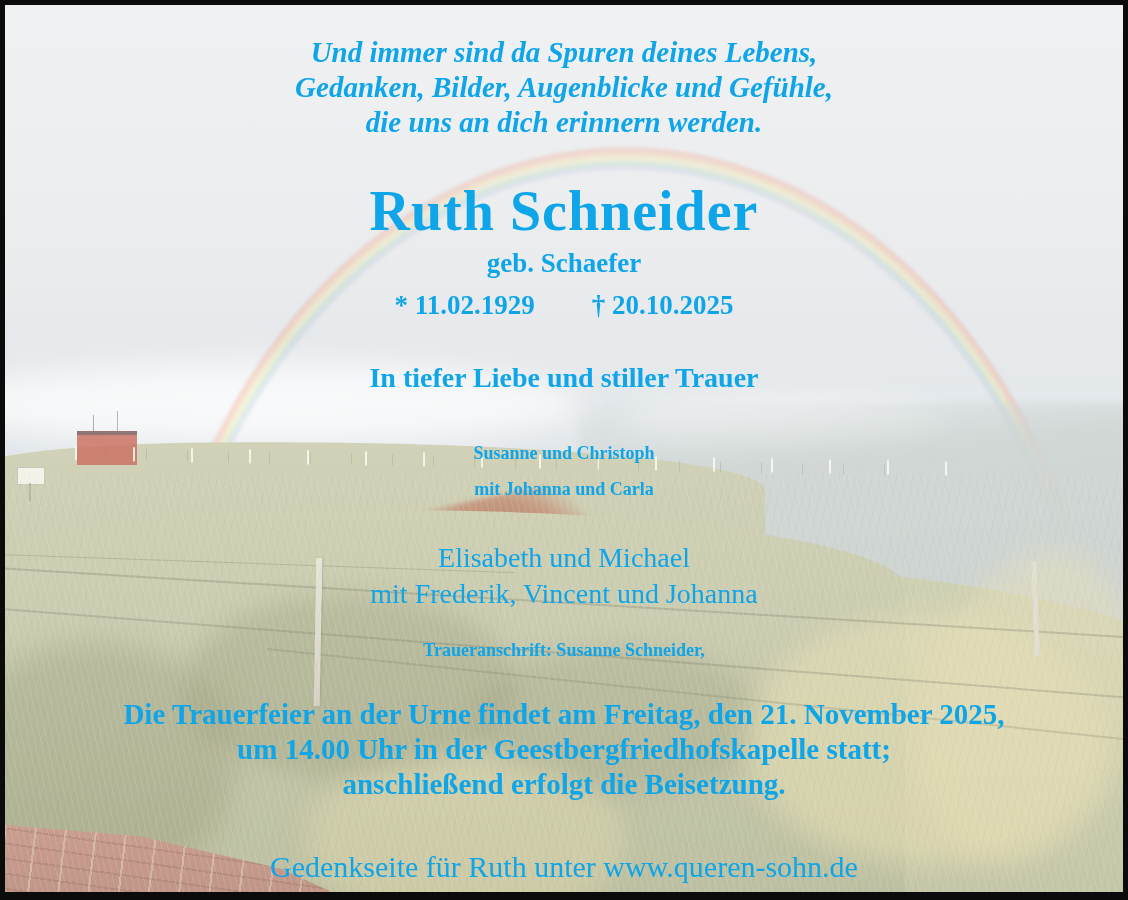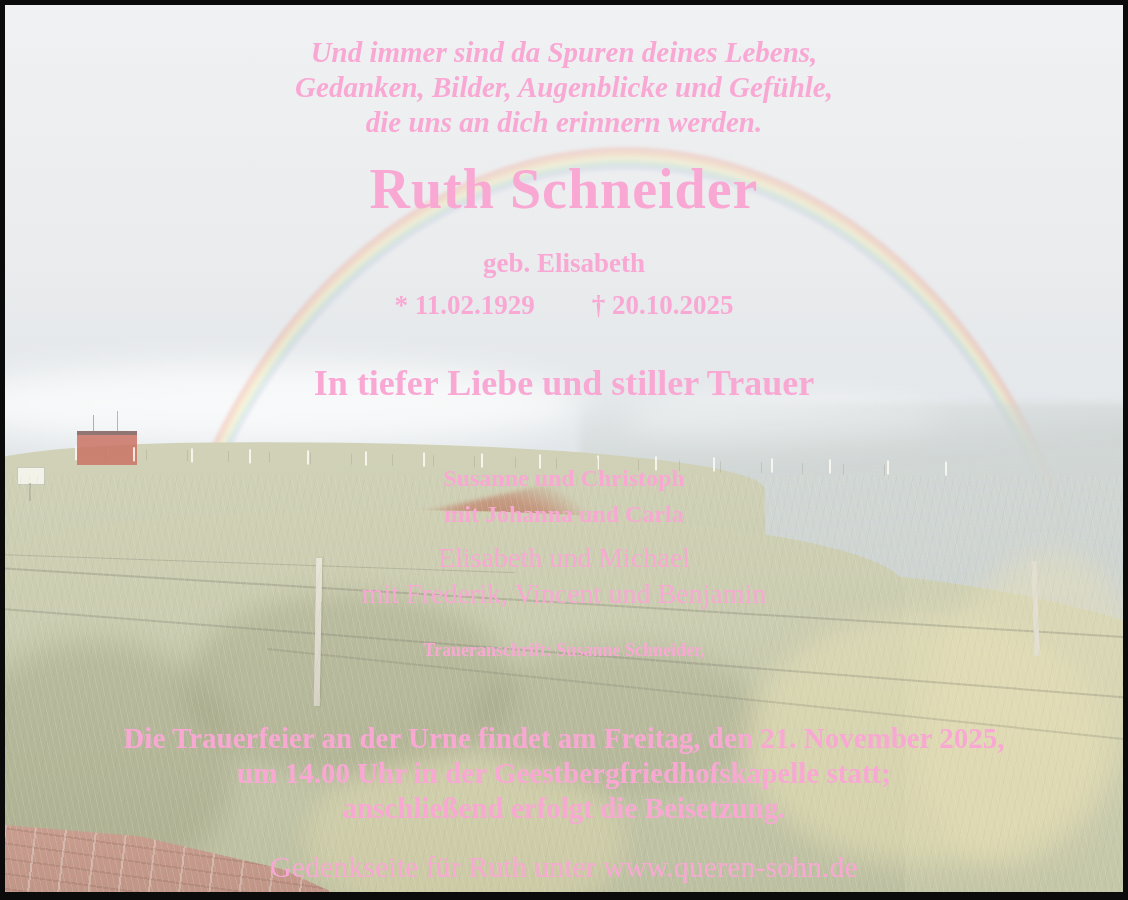--- a/index.html
+++ b/index.html
@@ -4,21 +4,21 @@
 <style>
   html,body{margin:0;padding:0;background:#222;}
   .frame{
     position:relative;
     width:1128px;height:900px;
     box-sizing:border-box;
     border:solid #0b0b0b;
     border-width:5px 5px 8px 5px;
     overflow:hidden;
     font-family:"Liberation Serif","DejaVu Serif",serif;
-    color:#f9a8d4;
+    color:#0ea5e9;
   }
   
   .bg{position:absolute;inset:0;overflow:hidden;}
   .bg *{position:absolute;}
   .sky{inset:0;background:linear-gradient(180deg,#e9ebed 0%,#e7e9eb 28%,#e2e6e9 42%,#dbe1e5 55%,#d8dee2 65%);}
   .cloud-left{left:-60px;top:358px;width:640px;height:84px;background:rgba(255,255,255,.72);border-radius:50%;filter:blur(16px);}
   .cloud-right{left:620px;top:392px;width:320px;height:54px;background:rgba(255,255,255,.55);border-radius:50%;filter:blur(14px);}
   .rainbow{
     left:130px;top:140px;width:980px;height:1280px;border-radius:50%;
     background:radial-gradient(ellipse closest-side,
@@ -74,31 +74,31 @@
       linear-gradient(180deg,#c29181,#b8897a);}
   .grass-tex{left:0;right:0;top:470px;bottom:0;opacity:.6;
     background:
       repeating-linear-gradient(78deg,rgba(240,236,205,.22) 0 1px,rgba(0,0,0,0) 1px 6px),
       repeating-linear-gradient(102deg,rgba(110,115,80,.10) 0 1px,rgba(0,0,0,0) 1px 8px);}
   .veil{inset:0;background:linear-gradient(180deg,rgba(255,255,255,.30) 0%,rgba(255,255,255,.10) 35%,rgba(255,255,255,.16) 70%,rgba(255,255,255,.10) 100%);}
   
   .content{position:absolute;inset:0;}
   .content > div, .content > h1{position:absolute;left:0;width:100%;text-align:center;margin:0;}
   .verse{top:30px;font-size:29px;line-height:35px;font-weight:bold;font-style:italic;}
-  .name{top:154px;font-size:56px;line-height:60px;font-weight:bold;letter-spacing:1px;}
+  .name{top:176px;font-size:56px;line-height:60px;font-weight:bold;letter-spacing:1px;}
   .maiden{top:243px;font-size:27px;font-weight:bold;}
   .dates{top:285px;font-size:27px;font-weight:bold;}
   .dates span{display:inline-block;}
   .dates .gap{width:57px;}
-  .intro{top:357px;font-size:36px;font-weight:bold;}
+  .intro{top:357px;font-size:28px;font-weight:bold;}
   .fam1{top:402px;font-size:28px;line-height:36px;font-weight:bold;}
-  .fam2{top:455px;font-size:24px;line-height:36px;font-weight:bold;}
+  .fam2{top:430px;font-size:18px;line-height:36px;font-weight:bold;}
   .fam3{top:535px;font-size:28px;line-height:36px;font-weight:normal;}
   .address{top:630px;font-size:18px;line-height:31px;font-weight:bold;}
-  .ceremony{top:716px;font-size:29px;line-height:35px;font-weight:bold;}
+  .ceremony{top:692px;font-size:29px;line-height:35px;font-weight:bold;}
   .memorial{top:845px;font-size:30px;font-weight:normal;}
 </style>
 </head>
 <body>
 
 <div class="frame">
 
   <div class="bg" aria-hidden="true">
     <div class="sky"></div>
     <div class="cloud-left"></div>
@@ -135,35 +135,35 @@
   </div>
 
   <div class="content">
     <div class="verse">
       <div>Und immer sind da Spuren deines Lebens,</div>
       <div>Gedanken, Bilder, Augenblicke und Gefühle,</div>
       <div>die uns an dich erinnern werden.</div>
     </div>
 
     <h1 class="name">Ruth Schneider</h1>
-    <div class="maiden">geb. Elisabeth</div>
+    <div class="maiden">geb. Schaefer</div>
 
     <div class="dates">
       <span>* 11.02.1929</span><span class="gap"></span><span>† 20.10.2025</span>
     </div>
 
     <div class="intro">In tiefer Liebe und stiller Trauer</div>
 
     <div class="fam2">
       <div>Susanne und Christoph</div>
       <div>mit Johanna und Carla</div>
     </div>
     <div class="fam3">
       <div>Elisabeth und Michael</div>
-      <div>mit Frederik, Vincent und Benjamin</div>
+      <div>mit Frederik, Vincent und Johanna</div>
     </div>
 
     <div class="address">
       <div>Traueranschrift: Susanne Schneider,</div>
     </div>
 
     <div class="ceremony">
       <div>Die Trauerfeier an der Urne findet am Freitag, den 21. November 2025,</div>
       <div>um 14.00 Uhr in der Geestbergfriedhofskapelle statt;</div>
       <div>anschließend erfolgt die Beisetzung.</div>

